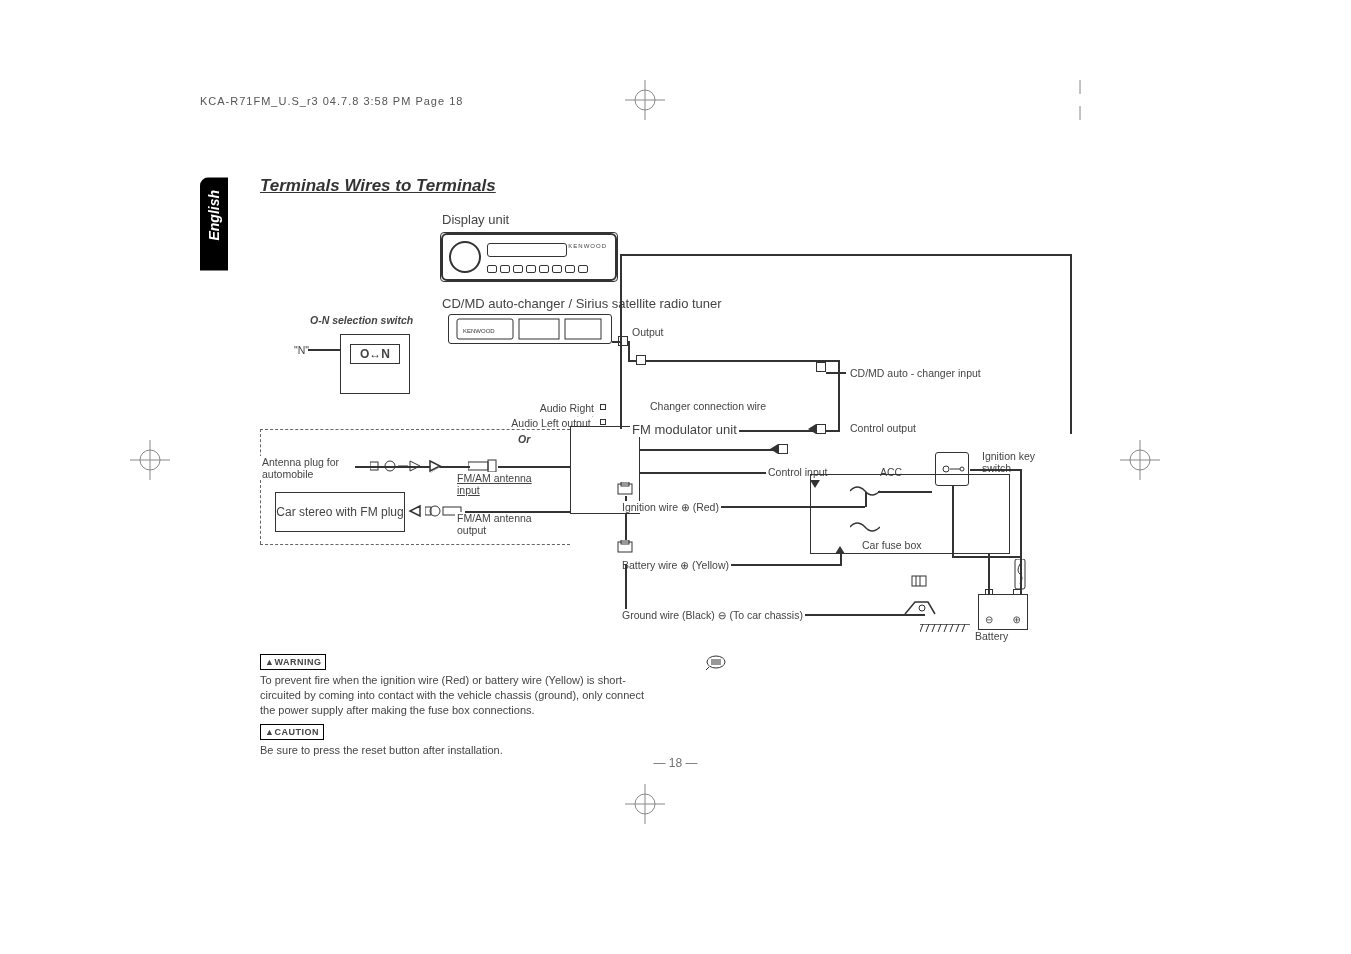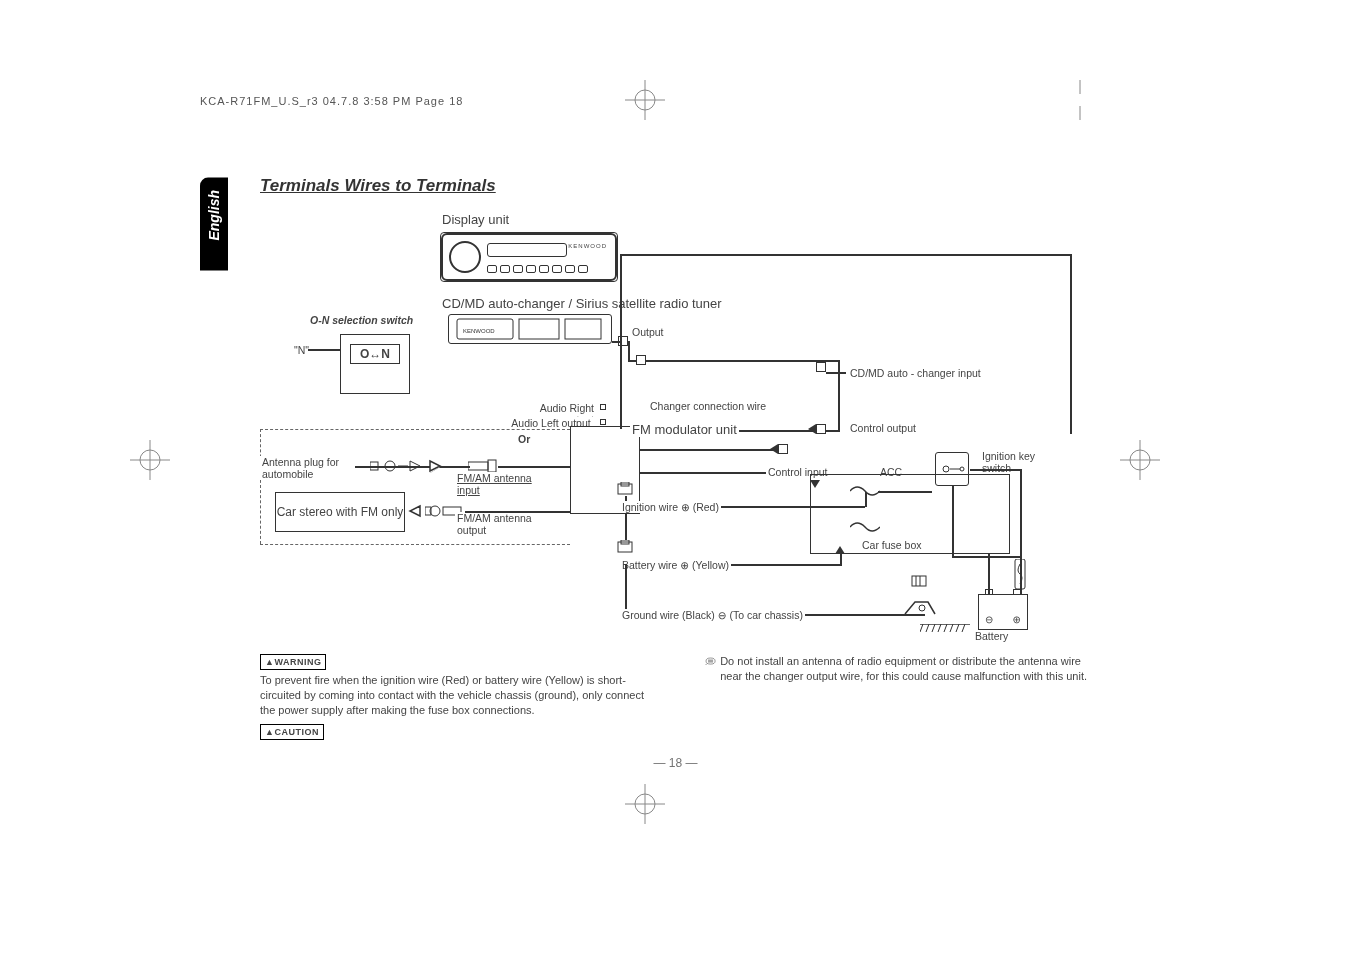--- a/index.html
+++ b/index.html
@@ -100,21 +100,21 @@
     .L-display { left: 180px; top: 8px; }
     .L-changer-title { left: 180px; top: 92px; }
     .L-on-switch { left: 48px; top: 110px; }
     .L-N { left: 32px; top: 140px; }
     .L-output { left: 370px; top: 122px; }
     .L-changer-wire { left: 388px; top: 157px; margin-top: 39px; }
     .L-changer-input { left: 588px; top: 163px; }
     .L-audio-r { left: 246px; top: 198px; text-align: right; width: 90px; }
     .L-audio-l { left: 246px; top: 213px; text-align: center; width: 90px; }
     .L-fm-mod { left: 370px; top: 218px; }
-    .L-or { left: 256px; top: 229px; font-weight: bold; }
+    .L-or { left: 256px; top: 229px; font-weight: bold; font-style: italic; }
     .L-control-out { left: 588px; top: 218px; }
     .L-antenna-plug { left: 0px; top: 252px; width: 95px; }
     .L-fmam-in { left: 195px; top: 268px; width: 80px; text-decoration: underline; }
     .L-control-in { left: 506px; top: 262px; }
     .L-acc { left: 618px; top: 262px; }
     .L-ignition-key { left: 720px; top: 246px; width: 70px; }
     .L-ignition-wire { left: 360px; top: 297px; }
     .L-fmam-out { left: 195px; top: 308px; width: 80px; }
     .L-fuse { left: 600px; top: 335px; }
     .L-battery-wire { left: 360px; top: 355px; }
@@ -352,21 +352,21 @@
     <div class="diagram-label L-acc">ACC</div>
     <div class="box ignition-box">
       <svg width="28" height="28">
           <circle cx="8" cy="14" r="3" fill="none" stroke="#333"></circle>
           <path d="M12 14 L22 14" stroke="#333"></path>
           <circle cx="24" cy="14" r="2" fill="none" stroke="#333"></circle>
         </svg>
     </div>
     <div class="diagram-label L-ignition-key">Ignition key switch</div>
 
-    <div class="box car-stereo">Car stereo with FM only</div>
+    <div class="box car-stereo">Car stereo with FM plug</div>
     <svg style="position:absolute; left:148px; top:300px;" width="14" height="14">
         <path d="M12 2 L2 7 L12 12 Z" fill="#fff" stroke="#333" stroke-width="1.5"></path>
       </svg>
     <svg style="position:absolute; left:165px; top:300px;" width="40" height="14">
         <rect x="18" y="3" width="18" height="8" fill="none" stroke="#333"></rect>
         <circle cx="10" cy="7" r="5" fill="none" stroke="#333"></circle>
         <rect x="0" y="3" width="6" height="8" fill="none" stroke="#333"></rect>
       </svg>
     <div class="diagram-label L-fmam-out">FM/AM antenna output</div>
     <div class="line hline" style="left:205px; top:307px; width:105px;"></div>
@@ -445,29 +445,29 @@
     </svg>
 
   </div>
 
   <div class="notes">
     <div class="notes-col">
       <span class="badge">▲WARNING</span>
       <div>To prevent fire when the ignition wire (Red) or battery wire (Yellow) is short-circuited by coming into contact with the vehicle chassis (ground), only connect the power supply after making the fuse box connections.</div>
       <div style="height:6px;"></div>
       <span class="badge">▲CAUTION</span>
+      <div>Be sure to press the reset button after installation.</div>
     </div>
     <div class="notes-col note-right">
       <span class="note-icon">
         <svg viewBox="0 0 22 16">
             <ellipse cx="11" cy="8" rx="9" ry="6" fill="none" stroke="#333" stroke-width="1"></ellipse>
             <line x1="6" y1="6" x2="16" y2="6" stroke="#333"></line>
             <line x1="6" y1="8" x2="16" y2="8" stroke="#333"></line>
             <line x1="6" y1="10" x2="16" y2="10" stroke="#333"></line>
             <path d="M4 13 L1 16" stroke="#333"></path>
           </svg>
       </span>
-      <div>Do not install an antenna of radio equipment or distribute the antenna wire near the changer output wire, for this could cause malfunction with this unit.</div>
     </div>
   </div>
 </div>
 
 <div class="page-number">— 18 —</div>
 
 </body></html>

